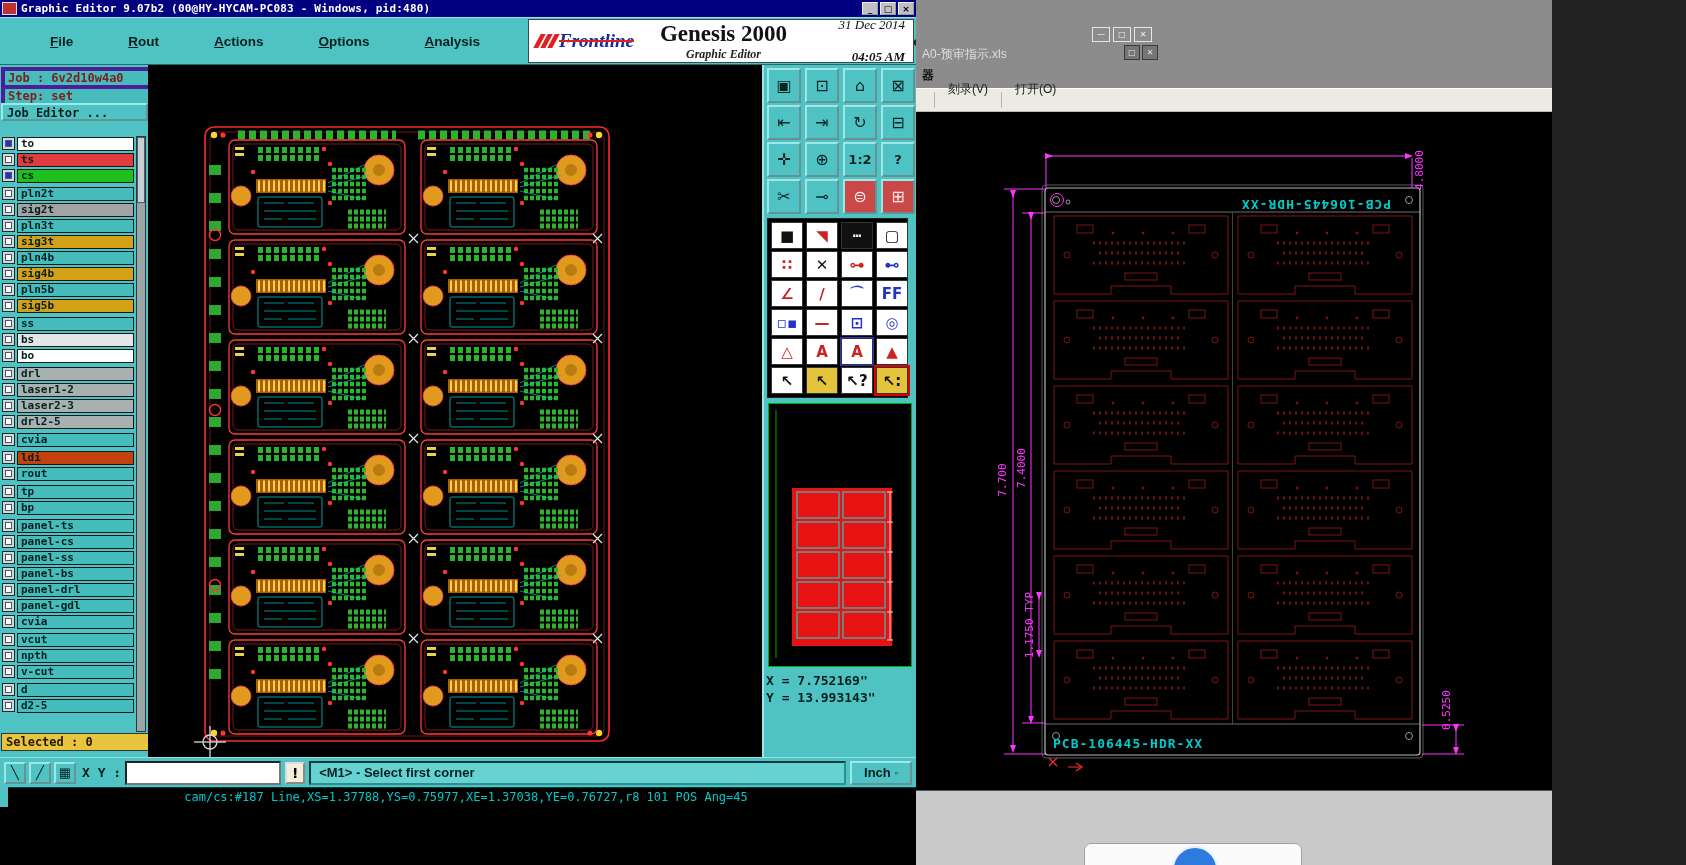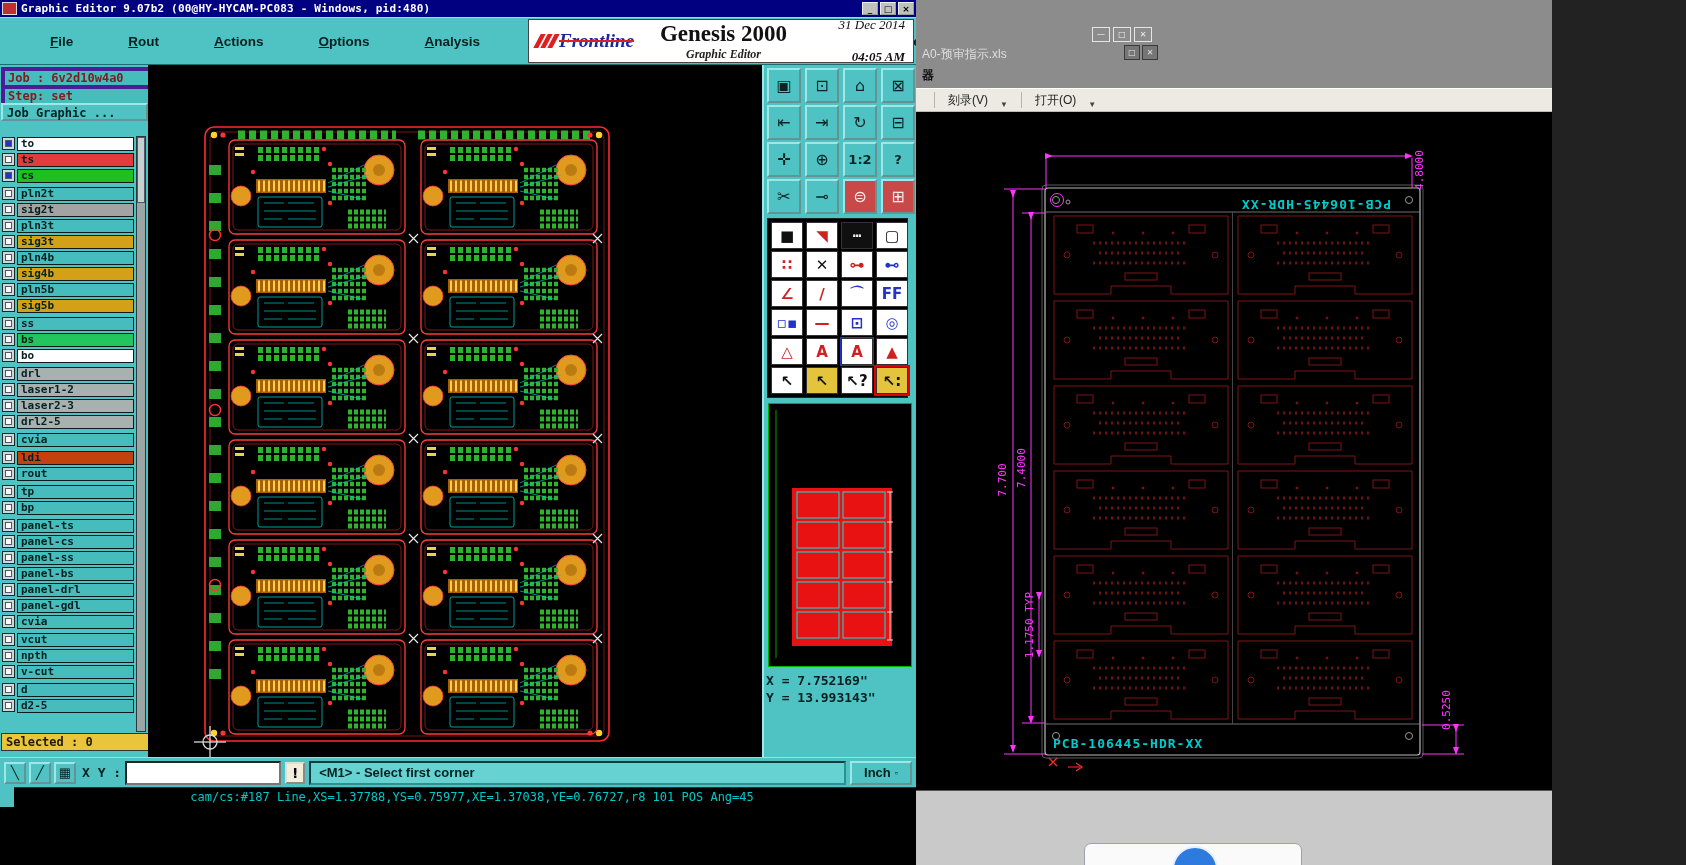--- a/index.html
+++ b/index.html
@@ -86,41 +86,41 @@
   .xyinput{width:148px;height:18px;border:2px inset #777;background:#FFF;
            font:12px "DejaVu Sans Mono",monospace;flex:none;}
   .alertbtn{width:20px;height:22px;background:#F2EFD9;border:2px outset #DDD;color:#101;
             font:bold 14px "DejaVu Sans",sans-serif;flex:none;padding:0;}
   .prompt{flex:1;height:20px;border:2px inset #2E8F8F;background:#66D2D2;
           font:bold 13px "Liberation Sans",sans-serif;color:#03201F;line-height:20px;padding:0 8px;}
   .unitsbtn{width:62px;height:24px;background:#4FC3C3;border:2px outset #9FE7E7;
             font:bold 13px "Liberation Sans",sans-serif;color:#04201F;flex:none;
             display:flex;align-items:center;justify-content:center;gap:4px;padding:0;}
   .unitsbtn .uglyph{font-size:9px;}
-  .logbar{position:absolute;left:14px;top:787px;width:916px;height:20px;background:#000;border-top:1px solid #004040;
+  .logbar{position:absolute;left:8px;top:787px;width:916px;height:20px;background:#000;border-top:1px solid #004040;
           color:#00C8C8;font:12px "DejaVu Sans Mono",monospace;line-height:19px;text-align:center;}
   .gbottom{position:absolute;left:0;top:807px;width:916px;height:58px;background:#000;}
 
   
   #vwin{position:absolute;left:916px;top:0;width:770px;height:865px;background:#8C8C8C;}
   .vchrome{position:absolute;left:0;top:0;width:770px;height:88px;background:#8C8C8C;}
   .cluster1{position:absolute;left:176px;top:27px;display:flex;gap:3px;}
   .cbox1{width:16px;height:13px;border:1px solid #E6E6E6;color:#EEE;font:8px "DejaVu Sans",sans-serif;
          display:flex;align-items:center;justify-content:center;background:transparent;}
   .vtitle{position:absolute;left:6px;top:46px;color:#DFDFDF;font:12px "Liberation Sans",sans-serif;}
   .cluster2{position:absolute;left:208px;top:45px;display:flex;gap:2px;}
   .cbox2{width:14px;height:13px;border:1px solid #3A3A3A;background:#767676;color:#E2E2E2;
          font:8px "DejaVu Sans",sans-serif;display:flex;align-items:center;justify-content:center;}
   .vchar{position:absolute;left:6px;top:67px;color:#111;font:bold 12px "Liberation Sans",sans-serif;}
   .vtoolbar{position:absolute;left:0;top:88px;width:770px;height:24px;background:#EDEAE4;
             border-top:1px solid #FFF;border-bottom:1px solid #BBB;box-sizing:border-box;
             display:flex;align-items:center;gap:2px;padding-left:14px;}
   .vsep{width:1px;height:16px;background:#B9B5AD;margin:0 4px;}
   .vbtn{background:transparent;border:1px solid transparent;font:12px "Liberation Sans",sans-serif;
-        color:#222;padding:2px 6px;display:flex;align-items:flex-end;gap:12px;}
+        color:#222;padding:2px 6px;display:flex;align-items:flex-start;gap:12px;flex-direction:column;}
   .vbtn .dd{font-size:8px;color:#444;}
   .vcanvas{position:absolute;left:0;top:112px;width:770px;height:678px;background:#000;}
   .vbottom{position:absolute;left:0;top:790px;width:770px;height:75px;background:#C9C9C9;border-top:1px solid #555;box-sizing:border-box;}
   .pill{position:absolute;left:168px;top:52px;width:216px;height:40px;background:#FAFAFA;
         border:1px solid #98A2B4;border-radius:7px;}
   .orb{position:absolute;left:256px;top:55px;width:46px;height:46px;border-radius:50%;
        background:#2E7BE0;border:2px solid #E8F0FF;box-sizing:border-box;}
 
   
   .dimt{fill:#FF35FF;font:11px "DejaVu Sans Mono",monospace;}
@@ -185,21 +185,21 @@
         <div class="bdt">
           <div class="bdate" data-name="date-label">31 Dec 2014</div>
           <div class="btime" data-name="time-label">04:05 AM</div>
         </div>
       </div>
     </div>
 
     <div class="leftpanel" data-name="job-panel">
       <div class="jobbox" style="top:2px" data-name="job-label">Job : 6v2d10w4a0</div>
       <div class="jobbox" style="top:20px" data-name="step-label">Step: set</div>
-      <button class="matrixbtn" data-name="job-matrix-button">Job Graphic ...</button>
+      <button class="matrixbtn" data-name="job-matrix-button">Job Editor ...</button>
 
       <div class="layerlist" data-name="layer-list">
 
           <div class="lrow" data-name="layer-row">
             <span class="lchk" data-name="layer-visibility-checkbox">
               <i style="background: rgb(34, 51, 204);"></i>
             </span>
             <span class="lname" data-name="layer-name" style="background: rgb(255, 255, 255);">to</span>
           </div>
 
@@ -277,21 +277,21 @@
             <span class="lchk" data-name="layer-visibility-checkbox">
               <i style="background: rgb(255, 255, 255);"></i>
             </span>
             <span class="lname" data-name="layer-name" style="background: rgb(70, 188, 188);">ss</span>
           </div>
 
           <div class="lrow" data-name="layer-row">
             <span class="lchk" data-name="layer-visibility-checkbox">
               <i style="background: rgb(255, 255, 255);"></i>
             </span>
-            <span class="lname" data-name="layer-name" style="background: #22c55e;">bs</span>
+            <span class="lname" data-name="layer-name" style="background: #e5e5e5;">bs</span>
           </div>
 
           <div class="lrow" data-name="layer-row">
             <span class="lchk" data-name="layer-visibility-checkbox">
               <i style="background: rgb(255, 255, 255);"></i>
             </span>
             <span class="lname" data-name="layer-name" style="background: rgb(255, 255, 255);">bo</span>
           </div>
 
           <div class="lrow" data-name="layer-row" data-gap="true">

